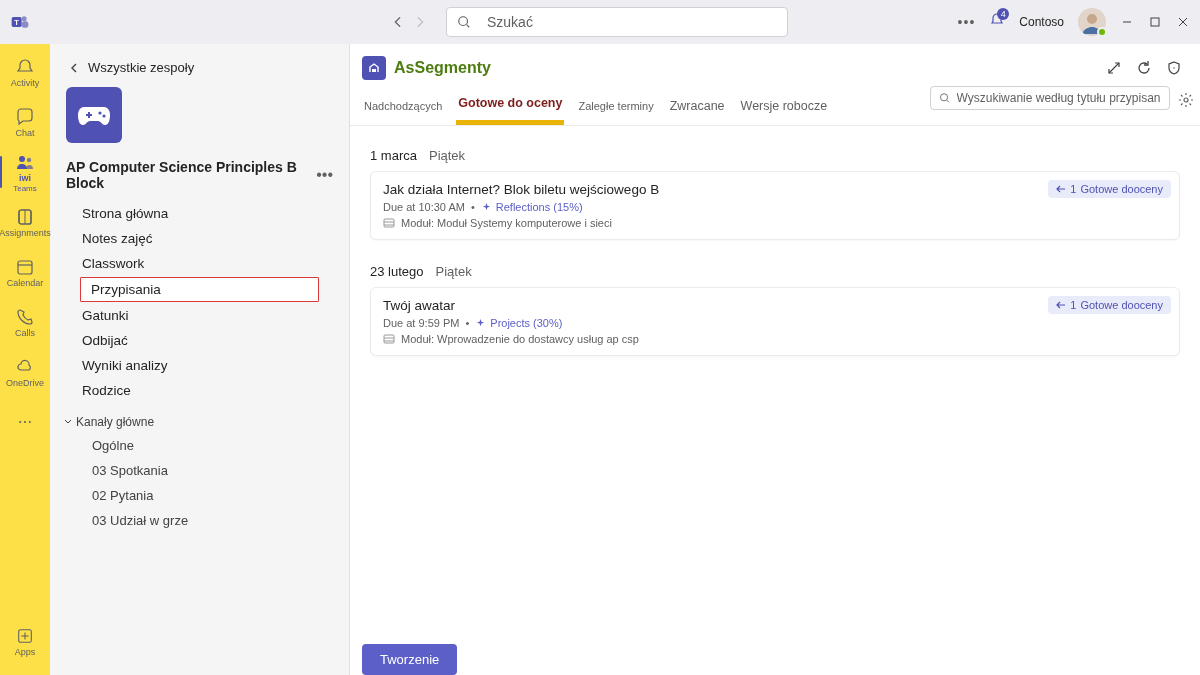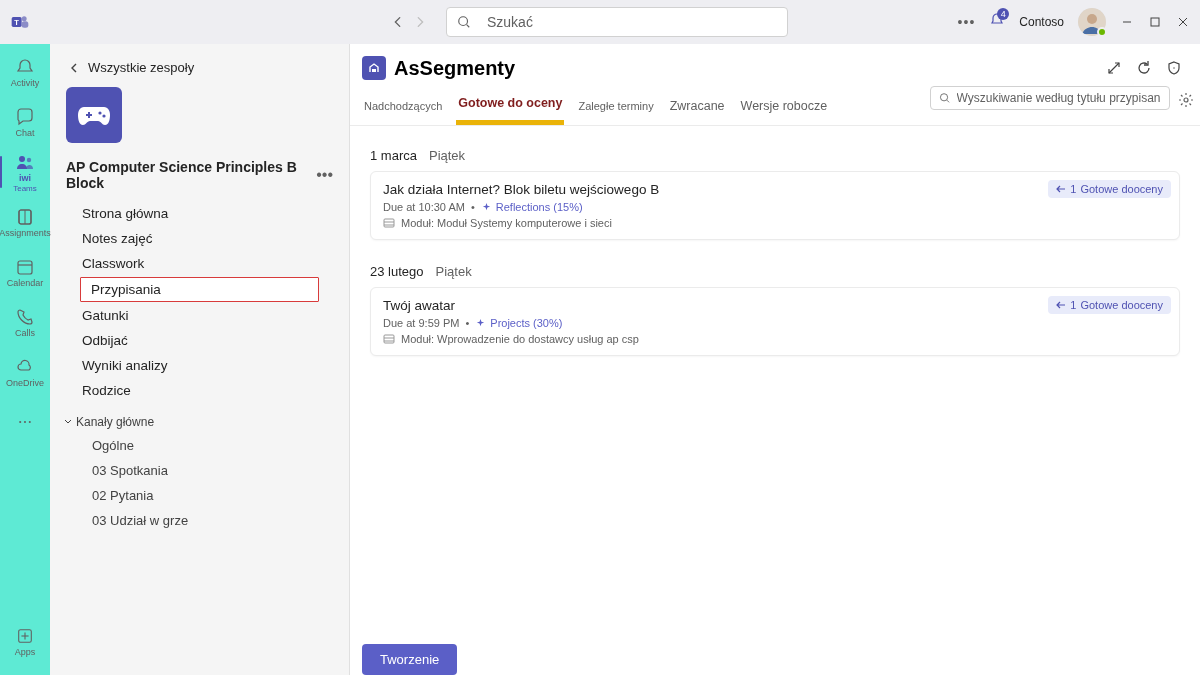--- a/index.html
+++ b/index.html
@@ -21,21 +21,21 @@
 .org { font-size:12px; color:#242424; }
 .avatar { width:28px; height:28px; border-radius:50%; background:#ddd; position:relative; overflow:visible; display:flex; align-items:center; justify-content:center; }
 .avatar svg { width:28px; height:28px; border-radius:50%; }
 .presence { position:absolute; bottom:-1px; right:-1px; width:10px; height:10px; border-radius:50%; background:#6bb700; border:2px solid #eeeef2; }
 .win-btn { width:14px; height:14px; color:#424242; cursor:pointer; display:flex; align-items:center; justify-content:center; }
 
 
 .body { flex:1; display:flex; min-height:0; }
 
 
-.rail { width:50px; background:#5eead4; display:flex; flex-direction:column; align-items:center; padding-top:4px; gap:2px; }
+.rail { width:50px; background:#fde047; display:flex; flex-direction:column; align-items:center; padding-top:4px; gap:2px; }
 .rail-item { width:50px; height:48px; display:flex; flex-direction:column; align-items:center; justify-content:center; gap:2px; cursor:pointer; color:#616161; font-size:9px; position:relative; }
 .rail-item.active { color:#4f52b2; }
 .rail-item.active::before { content:""; position:absolute; left:0; top:8px; bottom:8px; width:2px; background:#4f52b2; border-radius:2px; }
 .rail-item .ico { width:20px; height:20px; display:flex; align-items:center; justify-content:center; }
 .rail-item .lbl { font-size:9px; line-height:1; }
 
 
 .sidebar { width:300px; background:#f5f5f5; border-right:1px solid #e0e0e0; display:flex; flex-direction:column; padding:6px 0; }
 .all-teams { display:flex; align-items:center; gap:8px; padding:10px 18px 8px 18px; color:#242424; font-size:13px; cursor:pointer; }
 .team-tile { width:56px; height:56px; background:#4f52b2; border-radius:6px; margin:4px 16px 10px 16px; display:flex; align-items:center; justify-content:center; }
@@ -47,21 +47,21 @@
 .nav-item.selected { background:#fff; border:1px solid #d83b3b; margin:1px 30px 1px 30px; padding:4px 10px; border-radius:1px; }
 .channels-head { display:flex; align-items:center; gap:4px; padding:12px 16px 4px 14px; font-size:12px; color:#424242; cursor:pointer; }
 .channel { padding:5px 16px 5px 42px; font-size:13px; color:#424242; cursor:pointer; }
 .channel .tag { color:#424242; }
 
 
 .main { flex:1; background:#fff; display:flex; flex-direction:column; min-width:0; }
 .page-head { display:flex; align-items:center; justify-content:space-between; padding:12px 18px 8px 12px; }
 .page-head-left { display:flex; align-items:center; gap:8px; }
 .pill { width:24px; height:24px; background:#4f52b2; border-radius:4px; display:flex; align-items:center; justify-content:center; }
-.page-title { font-size:20px; font-weight:600; color:#000000; }
+.page-title { font-size:16px; font-weight:600; color:#4d7c0f; }
 .page-head-right { display:flex; align-items:center; gap:14px; color:#424242; }
 .head-ico { width:16px; height:16px; cursor:pointer; }
 
 .tabs-row { display:flex; align-items:center; padding:0 12px; gap:12px; border-bottom:1px solid #ebebeb; position:relative; }
 .tab { font-size:12.5px; color:#616161; padding:8px 2px 10px 2px; cursor:pointer; white-space:nowrap; }
 .tab.active { color:#7f1d1d; font-weight:600; border-bottom:5px solid #eab308; }
 .tab.small { font-size:11px; }
 .filter-search { position:absolute; right:30px; top:-2px; display:flex; align-items:center; gap:6px; background:#fff; border:1px solid #d1d1d1; border-radius:4px; padding:4px 8px; font-size:12px; color:#616161; width:240px; }
 .gear-right { position:absolute; right:6px; top:4px; cursor:pointer; color:#616161; }
 

